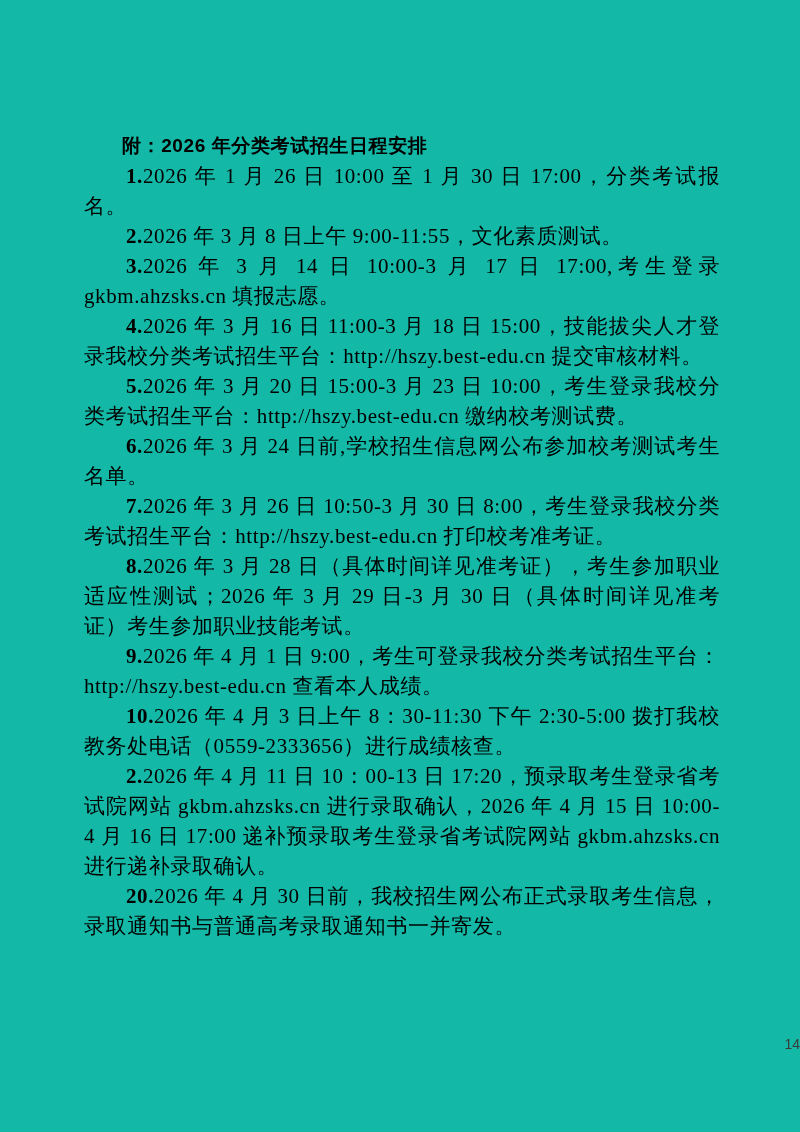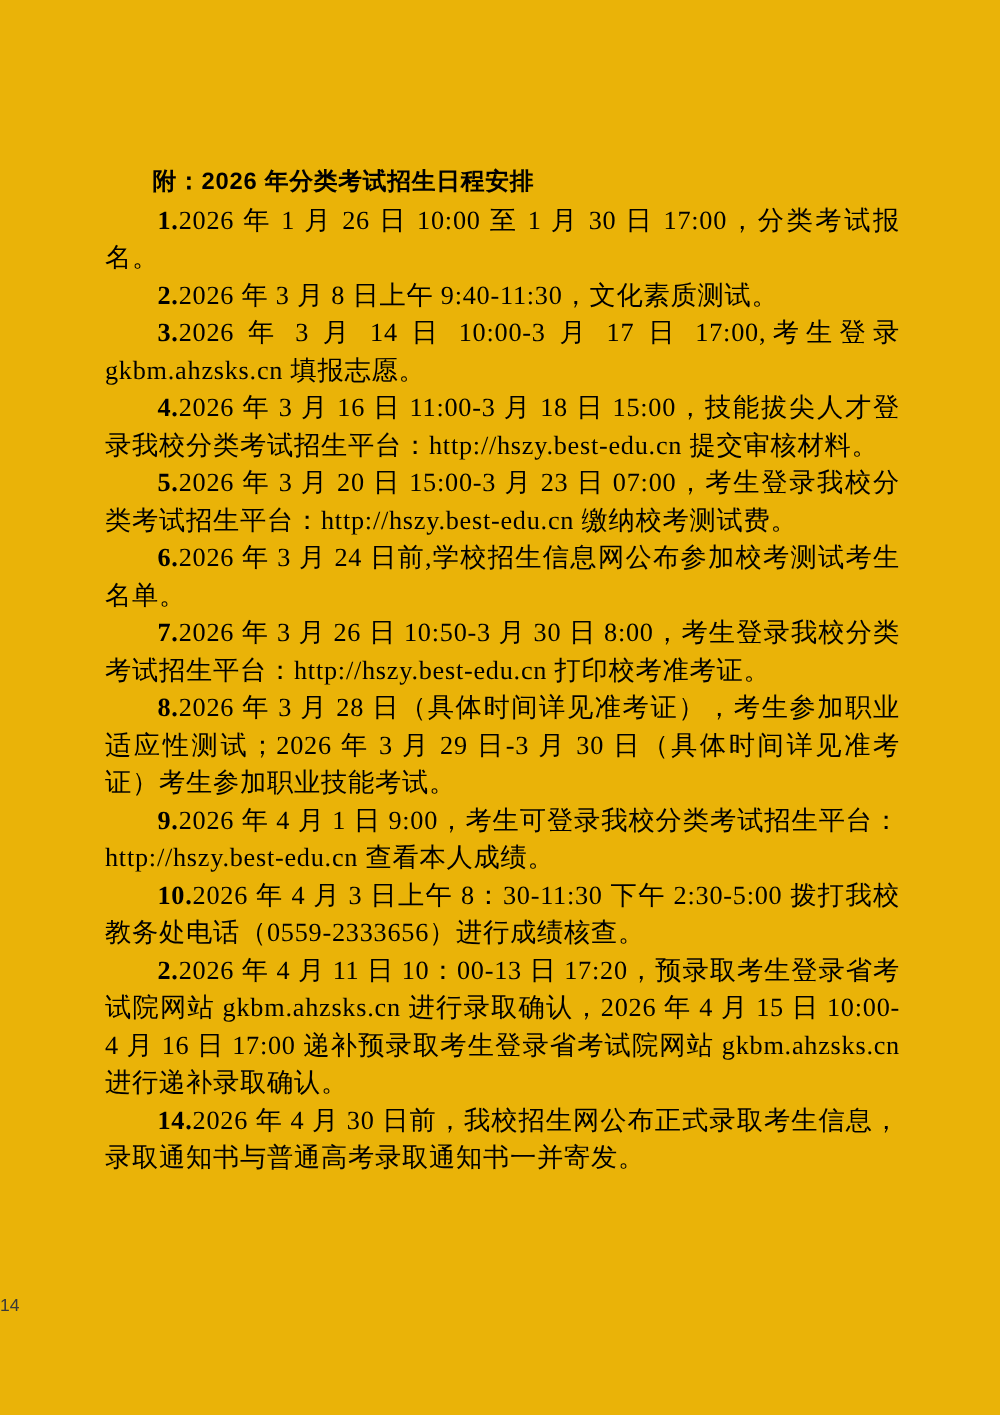--- a/index.html
+++ b/index.html
@@ -4,21 +4,21 @@
 <style>
   html, body {
     margin: 0;
     padding: 0;
     background: #ffffff;
   }
   .page {
     position: relative;
     width: 800px;
     height: 1132px;
-    background: #eab308;
+    background: #14b8a6;
     overflow: hidden;
     color: #000000;
   }
   .content {
     position: absolute;
     left: 84px;
     top: 131px;
     width: 636px;
   }
   .doc-title {
@@ -42,55 +42,55 @@
     color: #000000;
   }
   .para .num {
     font-weight: 700;
   }
   .page-number {
     position: absolute;
     left: 0;
     right: 0;
     top: 1036px;
-    text-align: left;
+    text-align: right;
     font-family: "Liberation Sans", "DejaVu Sans", sans-serif;
     font-size: 14px;
     color: #3a3a3a;
   }
 </style>
 </head>
 <body>
 
 <div class="page">
   <div class="content">
 
     <h2 class="doc-title">附：2026 年分类考试招生日程安排</h2>
 
     <p class="para"><span class="num">1.</span><span>2026 年 1 月 26 日 10:00 至 1 月 30 日 17:00，分类考试报名。</span></p>
 
-    <p class="para"><span class="num">2.</span><span>2026 年 3 月 8 日上午 9:40-11:30，文化素质测试。</span></p>
+    <p class="para"><span class="num">2.</span><span>2026 年 3 月 8 日上午 9:00-11:55，文化素质测试。</span></p>
 
     <p class="para"><span class="num">3.</span><span>2026 年 3 月 14 日 10:00-3 月 17 日 17:00,考生登录 gkbm.ahzsks.cn 填报志愿。</span></p>
 
     <p class="para"><span class="num">4.</span><span>2026 年 3 月 16 日 11:00-3 月 18 日 15:00，技能拔尖人才登录我校分类考试招生平台：http://hszy.best-edu.cn 提交审核材料。</span></p>
 
-    <p class="para"><span class="num">5.</span><span>2026 年 3 月 20 日 15:00-3 月 23 日 07:00，考生登录我校分类考试招生平台：http://hszy.best-edu.cn 缴纳校考测试费。</span></p>
+    <p class="para"><span class="num">5.</span><span>2026 年 3 月 20 日 15:00-3 月 23 日 10:00，考生登录我校分类考试招生平台：http://hszy.best-edu.cn 缴纳校考测试费。</span></p>
 
     <p class="para"><span class="num">6.</span><span>2026 年 3 月 24 日前,学校招生信息网公布参加校考测试考生名单。</span></p>
 
     <p class="para"><span class="num">7.</span><span>2026 年 3 月 26 日 10:50-3 月 30 日 8:00，考生登录我校分类考试招生平台：http://hszy.best-edu.cn 打印校考准考证。</span></p>
 
     <p class="para"><span class="num">8.</span><span>2026 年 3 月 28 日（具体时间详见准考证），考生参加职业适应性测试；2026 年 3 月 29 日-3 月 30 日（具体时间详见准考证）考生参加职业技能考试。</span></p>
 
     <p class="para"><span class="num">9.</span><span>2026 年 4 月 1 日 9:00，考生可登录我校分类考试招生平台：http://hszy.best-edu.cn 查看本人成绩。</span></p>
 
     <p class="para"><span class="num">10.</span><span>2026 年 4 月 3 日上午 8：30-11:30 下午 2:30-5:00 拨打我校教务处电话（0559-2333656）进行成绩核查。</span></p>
 
 
     <p class="para"><span class="num">2.</span><span>2026 年 4 月 11 日 10：00-13 日 17:20，预录取考生登录省考试院网站 gkbm.ahzsks.cn 进行录取确认，2026 年 4 月 15 日 10:00-4 月 16 日 17:00 递补预录取考生登录省考试院网站 gkbm.ahzsks.cn 进行递补录取确认。</span></p>
 
-    <p class="para"><span class="num">14.</span><span>2026 年 4 月 30 日前，我校招生网公布正式录取考生信息，录取通知书与普通高考录取通知书一并寄发。</span></p>
+    <p class="para"><span class="num">20.</span><span>2026 年 4 月 30 日前，我校招生网公布正式录取考生信息，录取通知书与普通高考录取通知书一并寄发。</span></p>
 
   </div>
 
   <div class="page-number">14</div>
 </div>
 
 </body></html>

